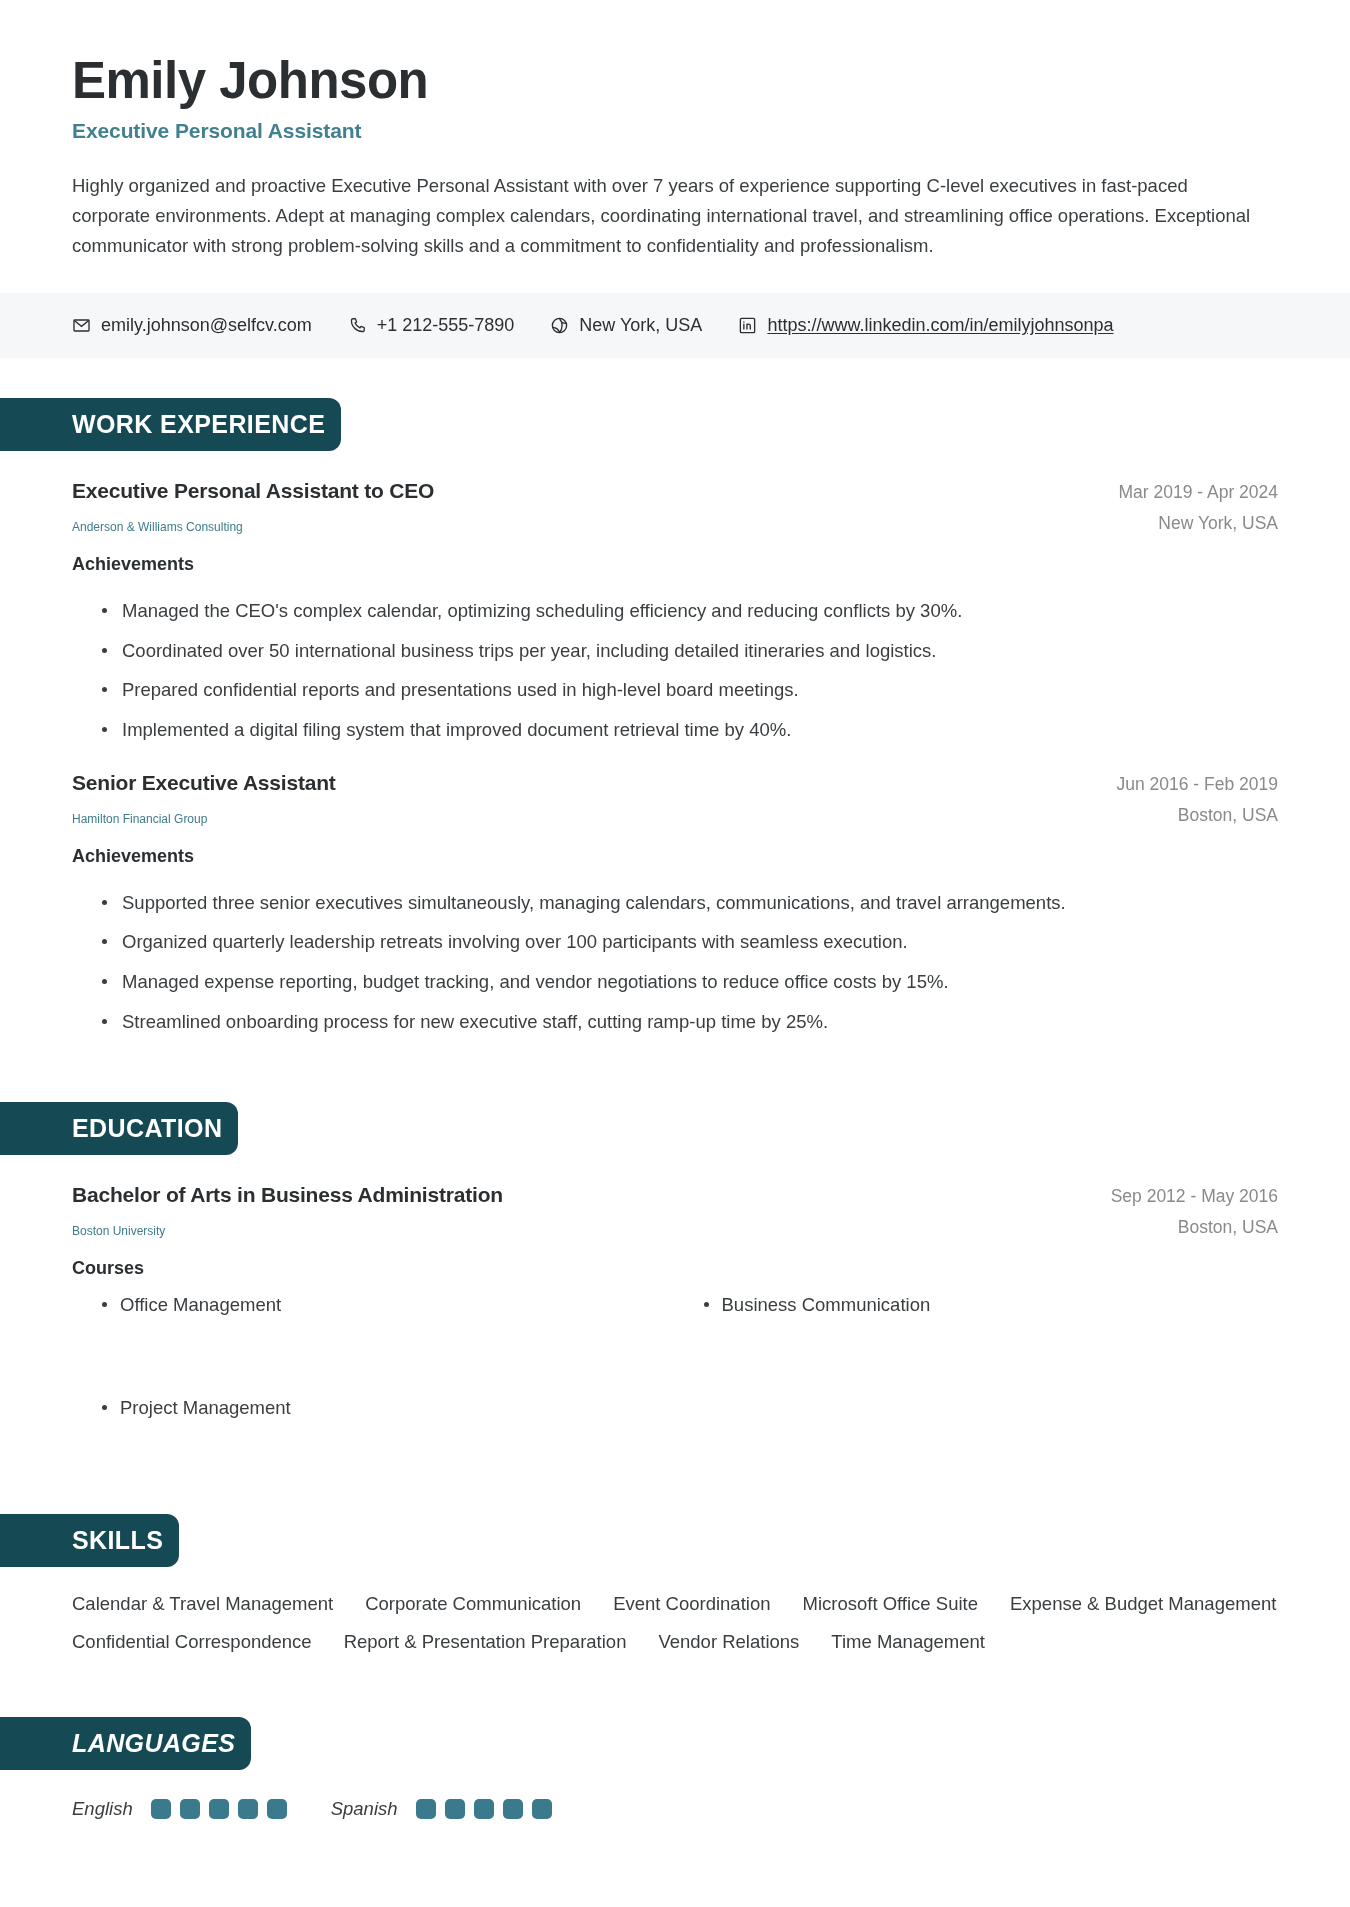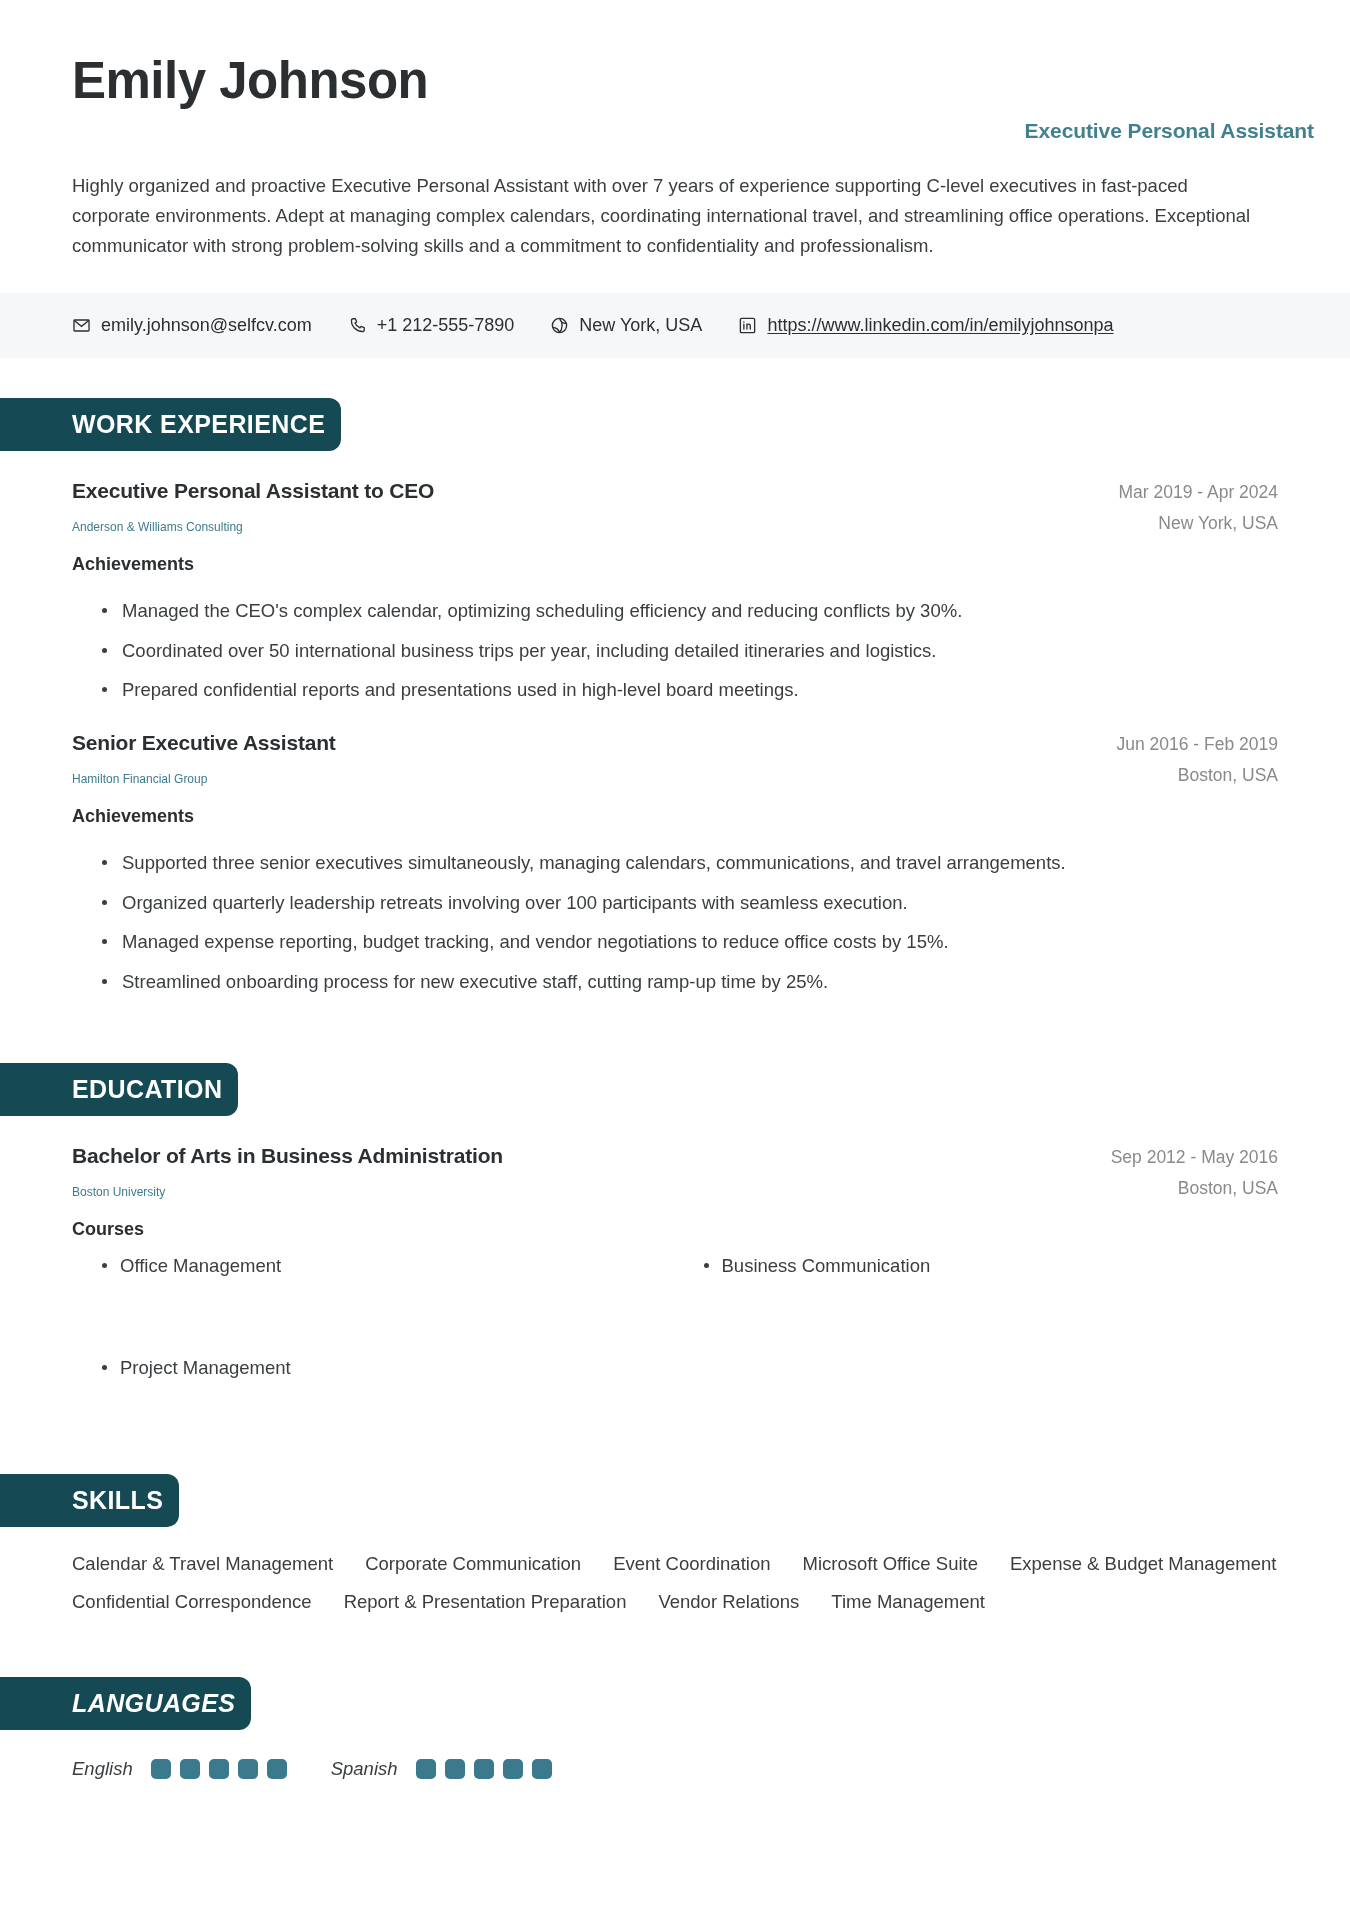--- a/index.html
+++ b/index.html
@@ -19,38 +19,37 @@
 
   .page {
     width: 1350px;
     height: 1907px;
     background: #ffffff;
     position: relative;
   }
 
   
   .header {
-    padding: 52px 36px 0 72px;
+    padding: 52px 60px 0 72px;
   }
 
   .name {
     font-size: 51px;
     font-weight: 700;
     letter-spacing: -0.5px;
     color: #2b2f31;
     line-height: 1.12;
   }
 
   .job-title {
     font-size: 21px;
     font-weight: 700;
     color: #42808f;
     margin-top: 10px;
     letter-spacing: -0.1px;
-    text-align: right;
   }
 
   .summary {
     margin-top: 28px;
     font-size: 18.5px;
     line-height: 1.62;
     color: #3a3e40;
     max-width: 1190px;
   }
 
@@ -314,20 +313,21 @@
           </div>
           <div class="entry-row">
             <div class="entry-org">Anderson &amp; Williams Consulting</div>
             <div class="entry-meta entry-meta-2">New York, USA</div>
           </div>
           <div class="sub-label">Achievements</div>
           <ul class="bullets">
             <li>Managed the CEO's complex calendar, optimizing scheduling efficiency and reducing conflicts by 30%.</li>
             <li>Coordinated over 50 international business trips per year, including detailed itineraries and logistics.</li>
             <li>Prepared confidential reports and presentations used in high-level board meetings.</li>
+            <li>Implemented a digital filing system that improved document retrieval time by 40%.</li>
           </ul>
         </div>
         <div class="entry">
           <div class="entry-row">
             <div class="entry-title">Senior Executive Assistant</div>
             <div class="entry-meta">Jun 2016 - Feb 2019</div>
           </div>
           <div class="entry-row">
             <div class="entry-org">Hamilton Financial Group</div>
             <div class="entry-meta entry-meta-2">Boston, USA</div>

